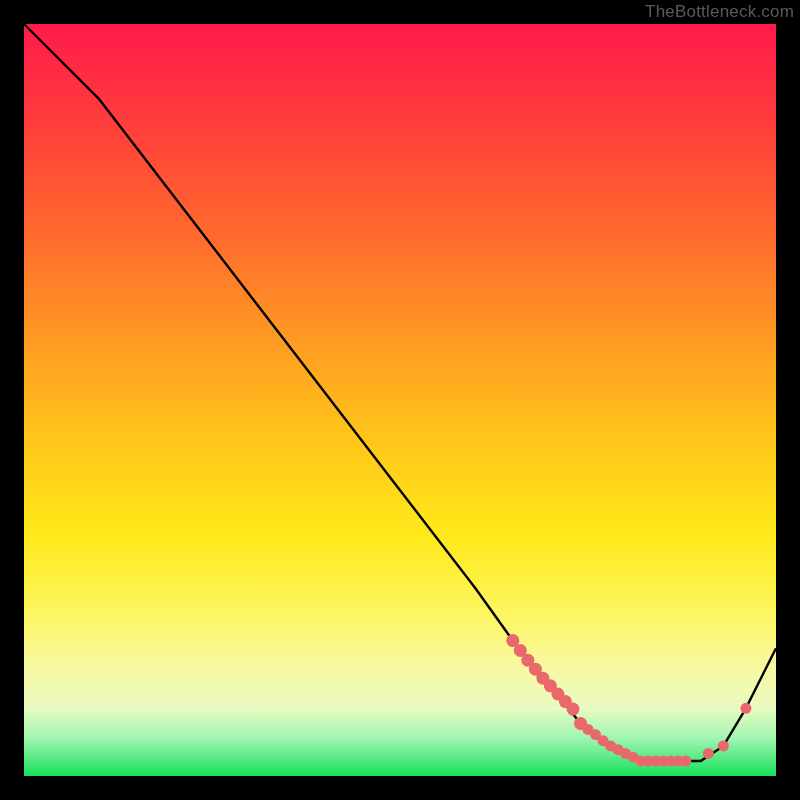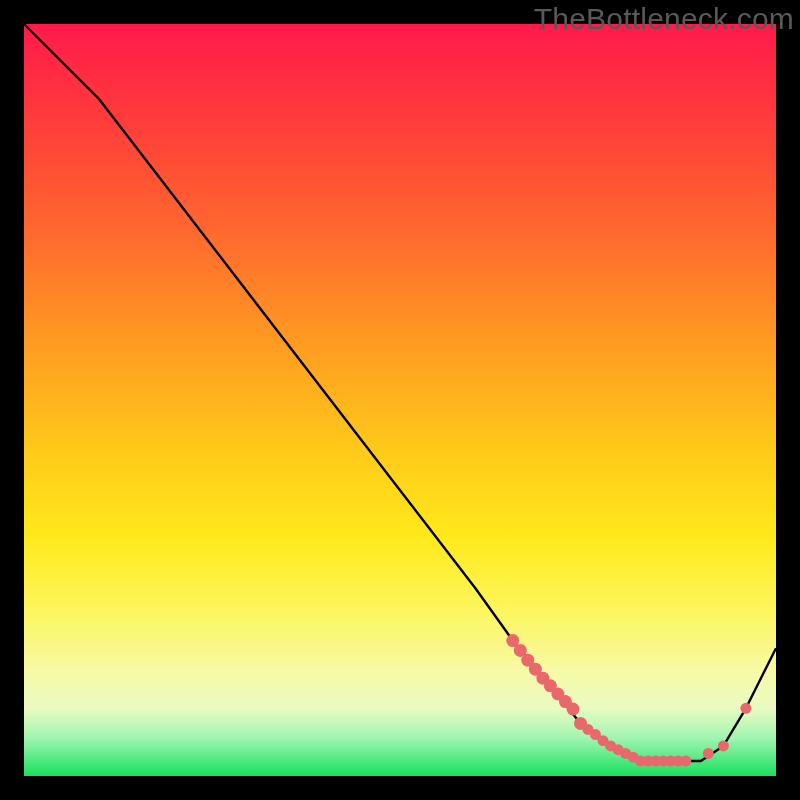--- a/index.html
+++ b/index.html
@@ -37,21 +37,21 @@
       #e9fbc2 91%,
       #9ff5b0 95%,
       #18e05c 100%
     );
   }
   .watermark {
     position: absolute;
     top: 2px;
     right: 6px;
     color: #595959;
-    font-size: 30px;
+    font-size: 17px;
     letter-spacing: 0.2px;
     user-select: none;
   }
   svg.curve {
     position: absolute;
     left: 0;
     top: 0;
     width: 752px;
     height: 752px;
     overflow: visible;

